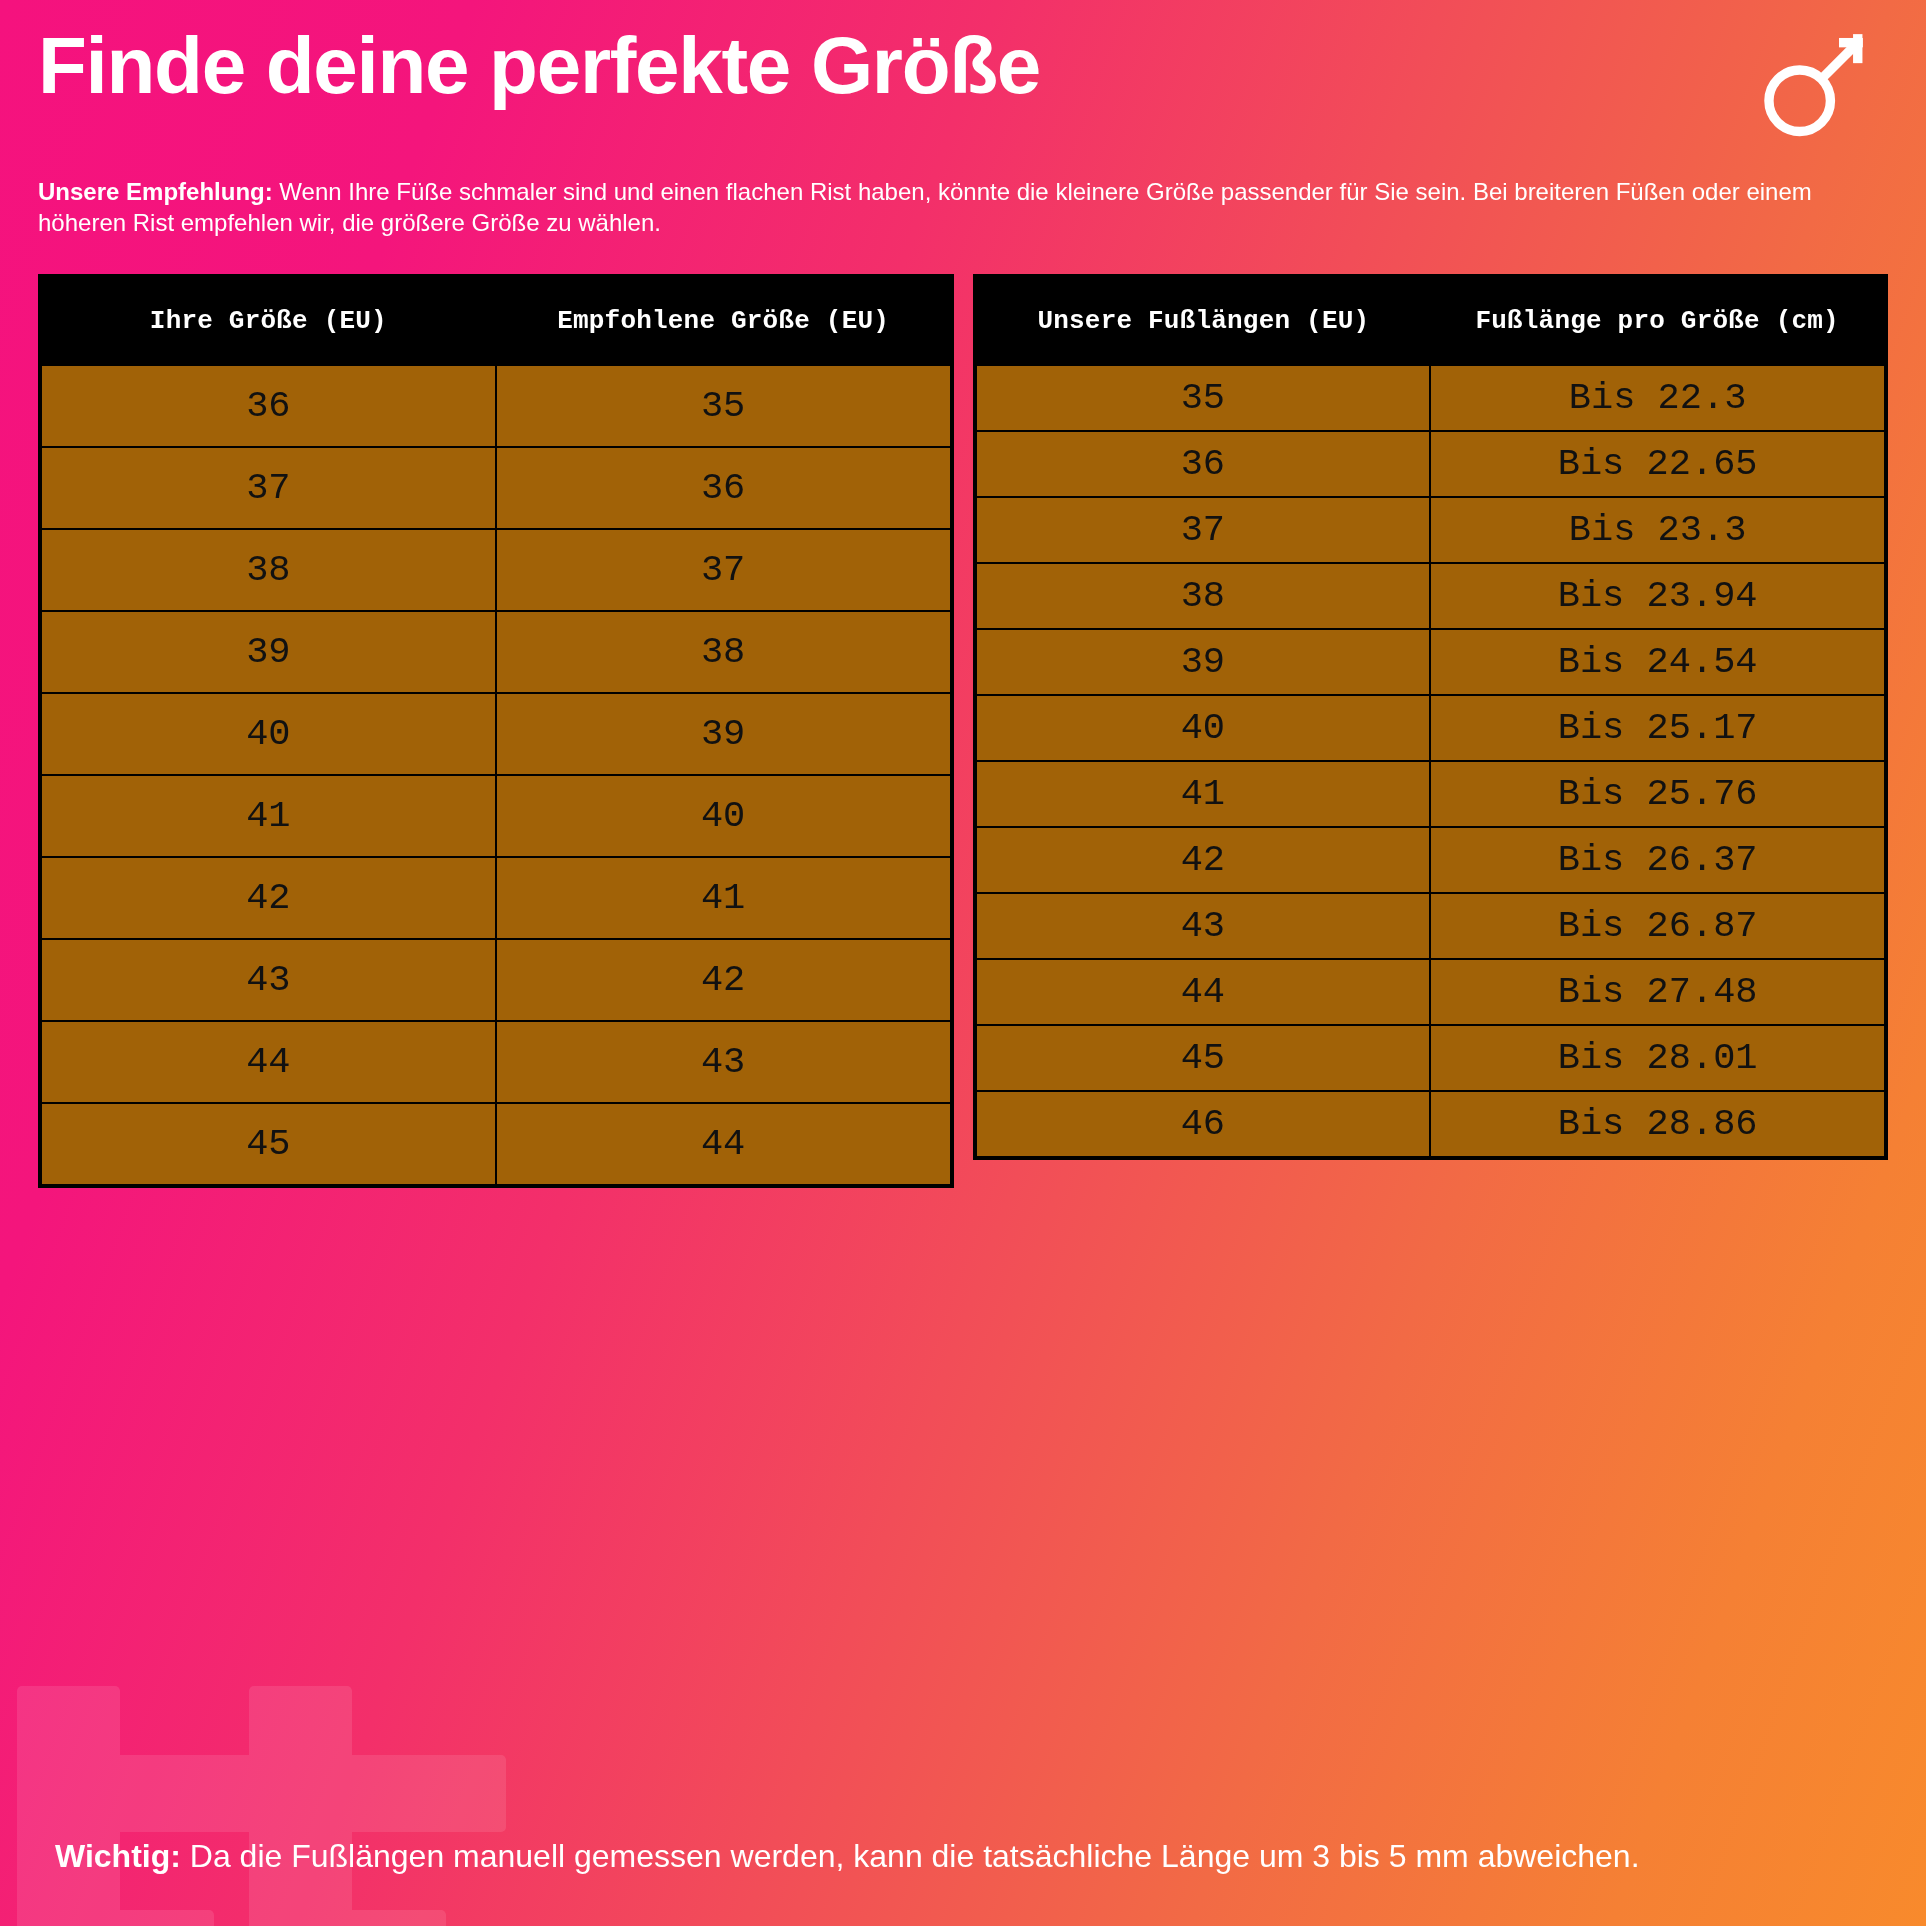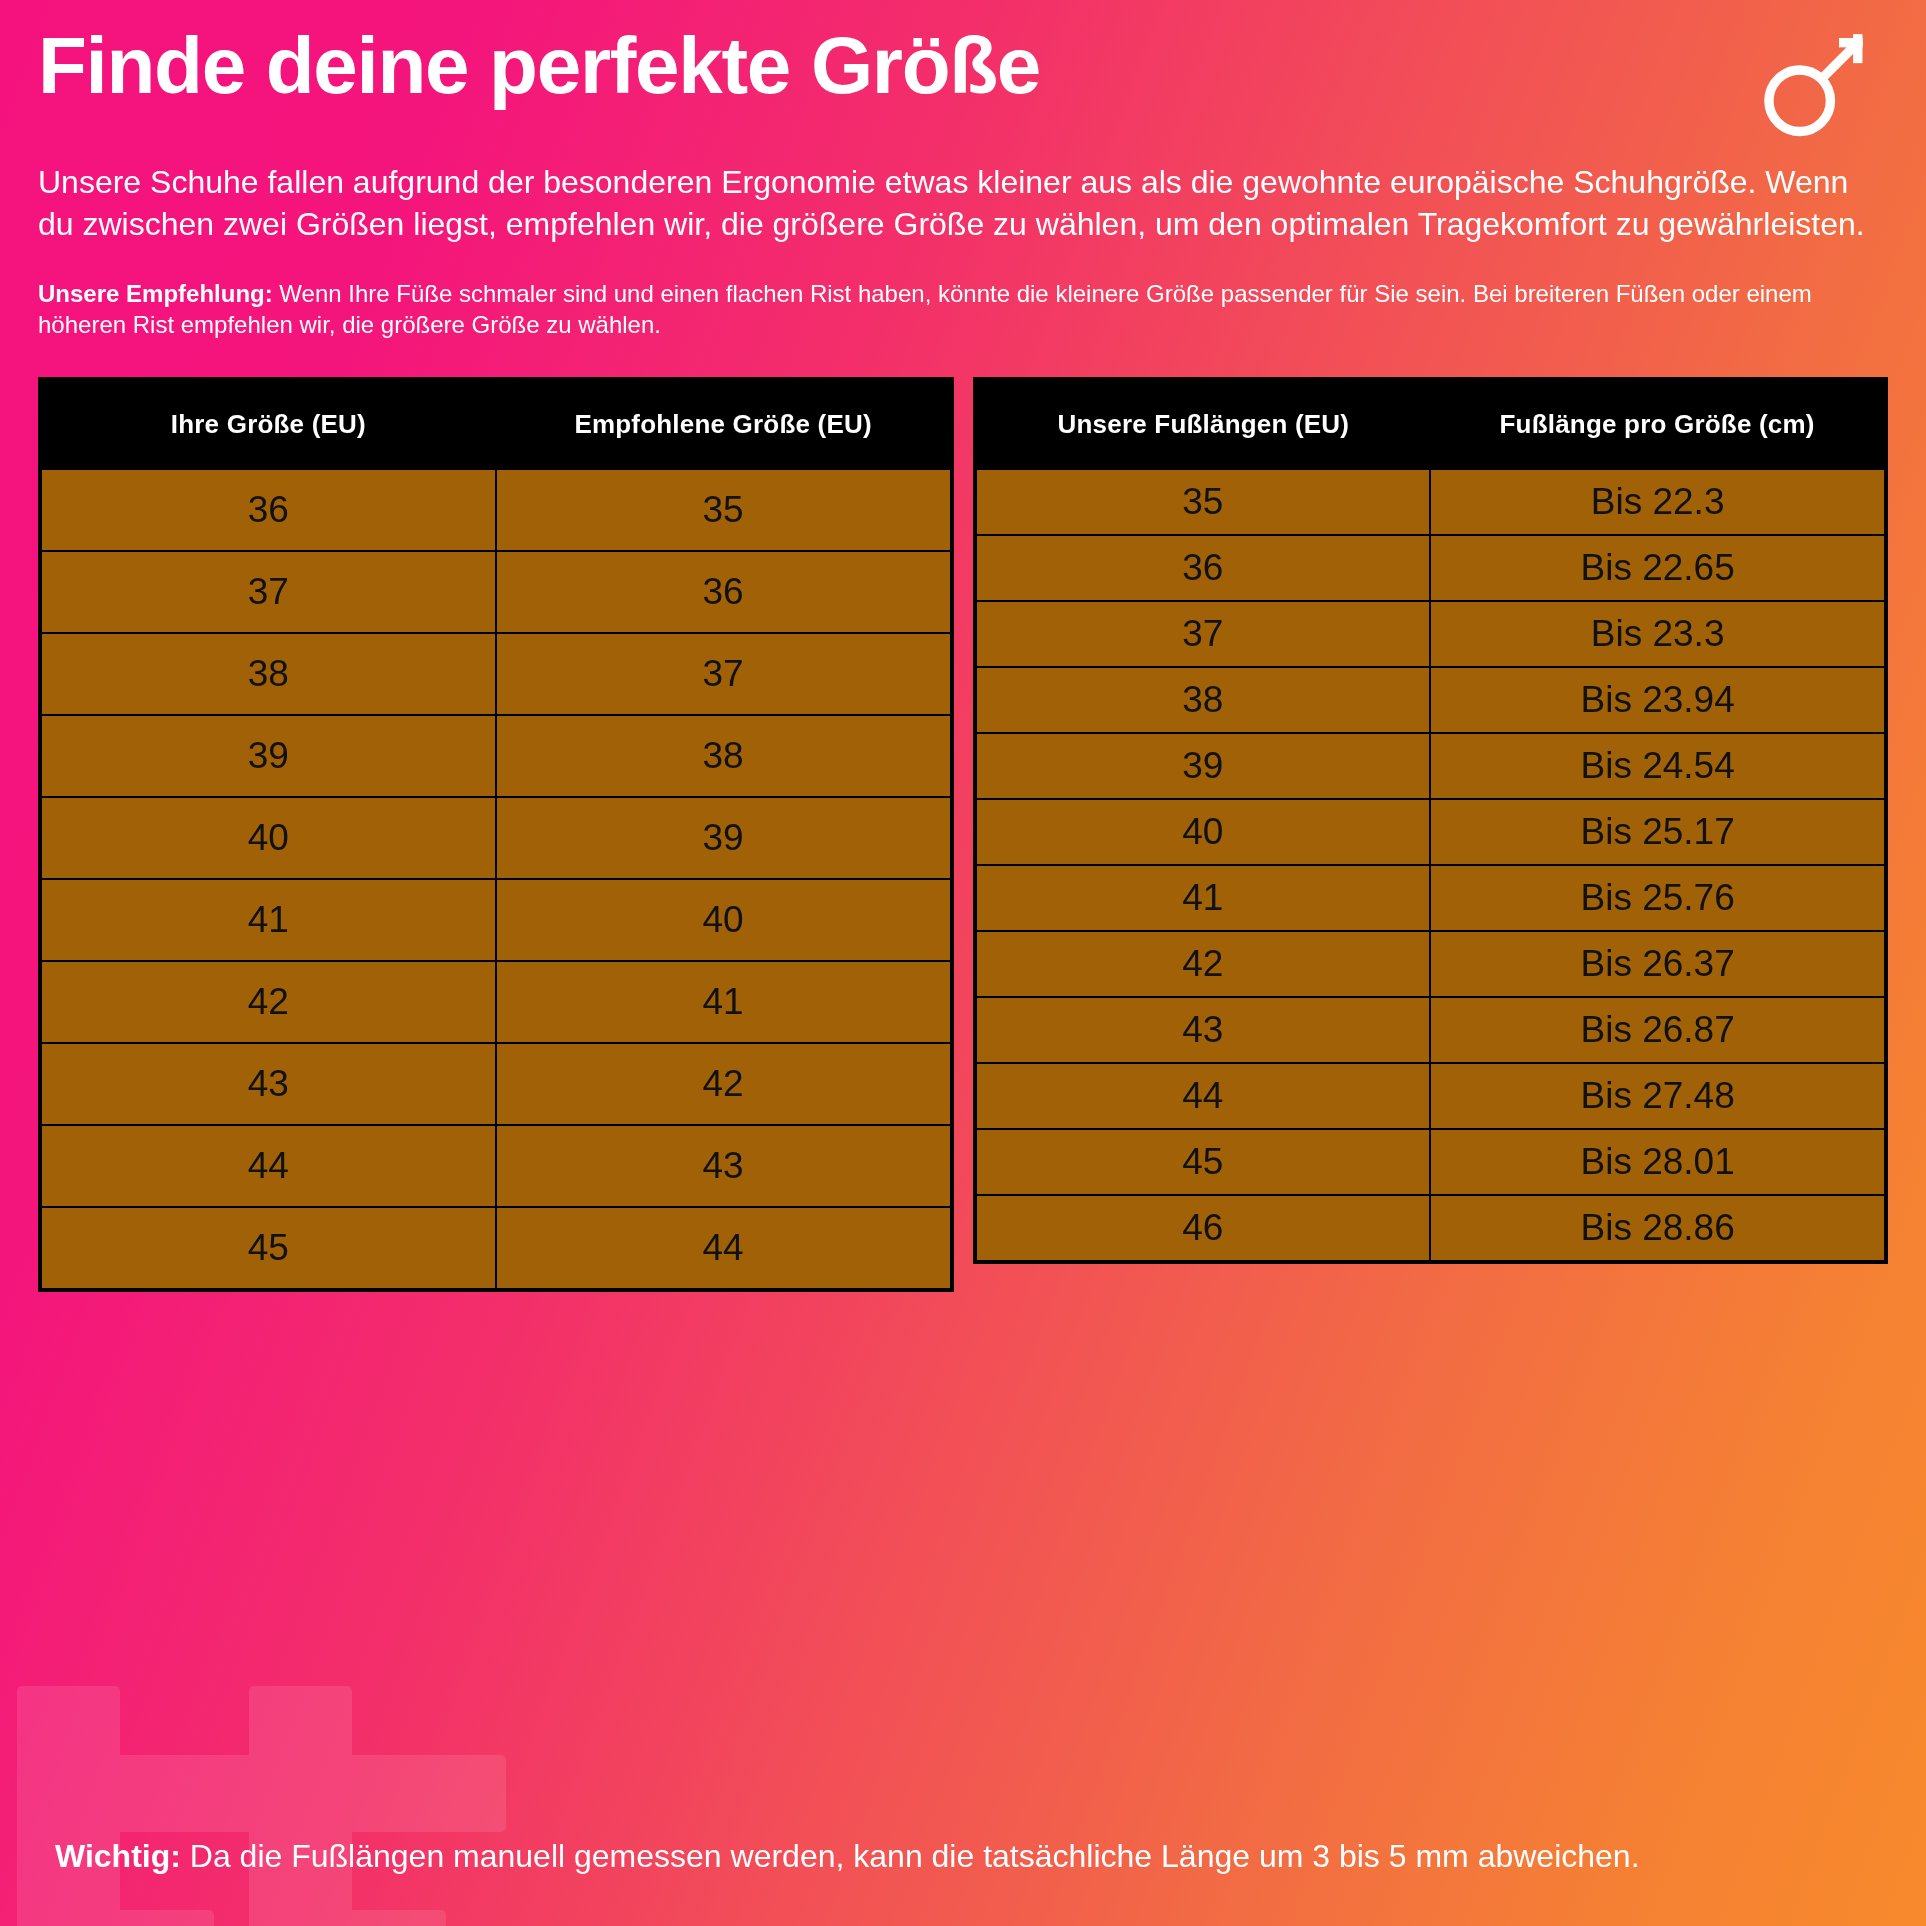--- a/index.html
+++ b/index.html
@@ -105,20 +105,21 @@
   .table-wrap {
     flex: 1 1 0;
     background: #fdf8f4;
     border: 4.3px solid #000000;
   }
 
   table {
     width: 100%;
     border-collapse: collapse;
     table-layout: fixed;
+    font-family: Liberation Mono, monospace;
   }
 
   thead th {
     background: #000000;
     color: #ffffff;
     font-size: 26px;
     font-weight: 800;
     letter-spacing: 0.2px;
     padding: 28px 6.8px;
     text-align: center;
@@ -176,21 +177,20 @@
     <div class="logo">
       <svg width="111" height="111" viewBox="0 0 130 130" aria-hidden="true">
         <circle cx="50" cy="84" r="36" fill="none" stroke="#ffffff" stroke-width="11"></circle>
         <line x1="76" y1="58" x2="118" y2="16" stroke="#ffffff" stroke-width="11" stroke-linecap="butt"></line>
         <line x1="96" y1="16" x2="124" y2="16" stroke="#ffffff" stroke-width="11"></line>
         <line x1="118" y1="6" x2="118" y2="40" stroke="#ffffff" stroke-width="11"></line>
       </svg>
     </div>
   </div>
 
-  <p class="intro">Unsere Schuhe fallen aufgrund der besonderen Ergonomie etwas kleiner aus als die gewohnte europäische Schuhgröße. Wenn du zwischen zwei Größen liegst, empfehlen wir, die größere Größe zu wählen, um den optimalen Tragekomfort zu gewährleisten.</p>
 
   <p class="recommend">
     <b>Unsere Empfehlung:</b><span> Wenn Ihre Füße schmaler sind und einen flachen Rist haben, könnte die kleinere Größe passender für Sie sein. Bei breiteren Füßen oder einem höheren Rist empfehlen wir, die größere Größe zu wählen.</span>
   </p>
 
   <div class="tables">
 
     <div class="table-wrap">
       <table class="tbl-left">
         <thead>

